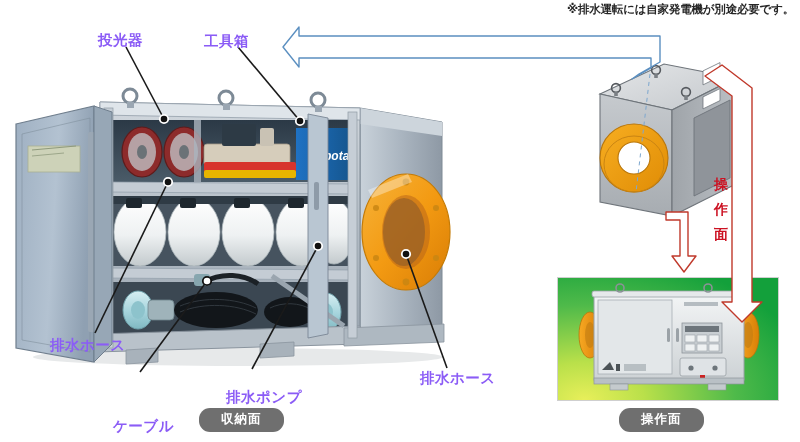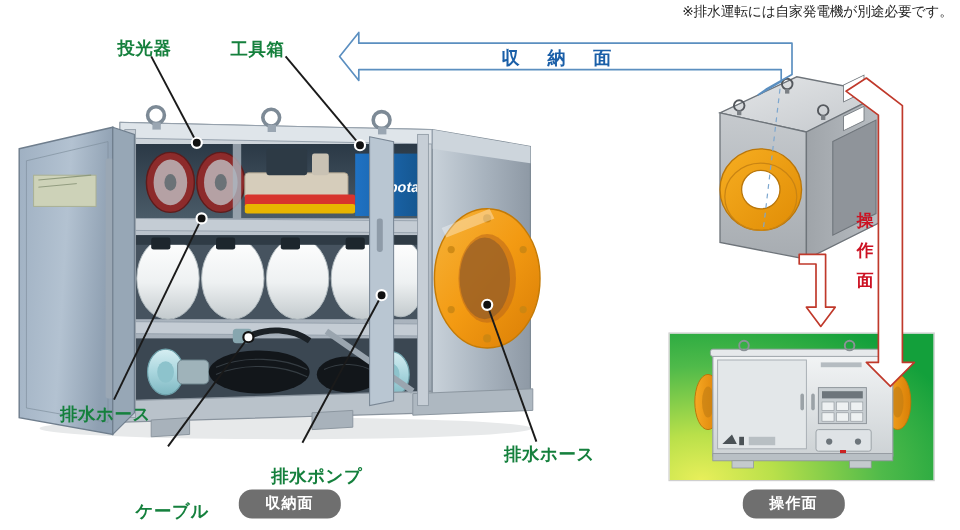--- a/index.html
+++ b/index.html
@@ -23,32 +23,32 @@
   }
   
   .abs { position: absolute; }
 
   
   .note {
     position: absolute;
     right: 6px;
     top: 2px;
     font-size: 11.5px;
-    font-weight: 400;
+    font-weight: 700;
     color: #262626;
     letter-spacing: -0.2px;
     white-space: nowrap;
   }
 
   
   .callout {
     position: absolute;
     font-size: 14.5px;
     font-weight: 700;
-    color: #15803d;
+    color: #8b5cf6;
     white-space: nowrap;
     letter-spacing: 0.5px;
   }
 
   
   .pill {
     position: absolute;
     background: #6f6f6f;
     color: #ffffff;
     font-size: 12.5px;
@@ -443,27 +443,26 @@
       <circle cx="164" cy="119" r="4.2" fill="#111111" stroke="#ffffff" stroke-width="1.8"></circle>
       <circle cx="300" cy="121" r="4.2" fill="#111111" stroke="#ffffff" stroke-width="1.8"></circle>
       <circle cx="168" cy="182" r="4.2" fill="#111111" stroke="#ffffff" stroke-width="1.8"></circle>
       <circle cx="207" cy="281" r="4.2" fill="#ffffff" stroke="#111111" stroke-width="1.8"></circle>
       <circle cx="318" cy="246" r="4.2" fill="#111111" stroke="#ffffff" stroke-width="1.8"></circle>
       <circle cx="406" cy="254" r="4.2" fill="#111111" stroke="#ffffff" stroke-width="1.8"></circle>
     </g>
   </svg>
 
   <div class="callout" style="left:98px; top:31px;">投光器</div>
-  <div class="callout" style="left:192px; top:32px;">工具箱</div>
+  <div class="callout" style="left:204px; top:32px;">工具箱</div>
   <div class="callout" style="left:50px; top:336px;text-align:center;">排水ホース</div>
   <div class="callout" style="left:113px; top:373px;margin-top:44px;">ケーブル</div>
   <div class="callout" style="left:226px; top:388px;">排水ポンプ</div>
   <div class="callout" style="left:420px; top:369px;">排水ホース</div>
 
-  <div class="blue-label" style="left:418px; top:39px;">収 納 面</div>
   <div class="red-label" style="left:712px; top:172px;">操
 作
 面</div>
 
   <div class="pill" style="left:199px; top:408px;">収納面</div>
   <div class="pill" style="left:619px; top:408px;">操作面</div>
 
 </div>
 
 </body></html>

